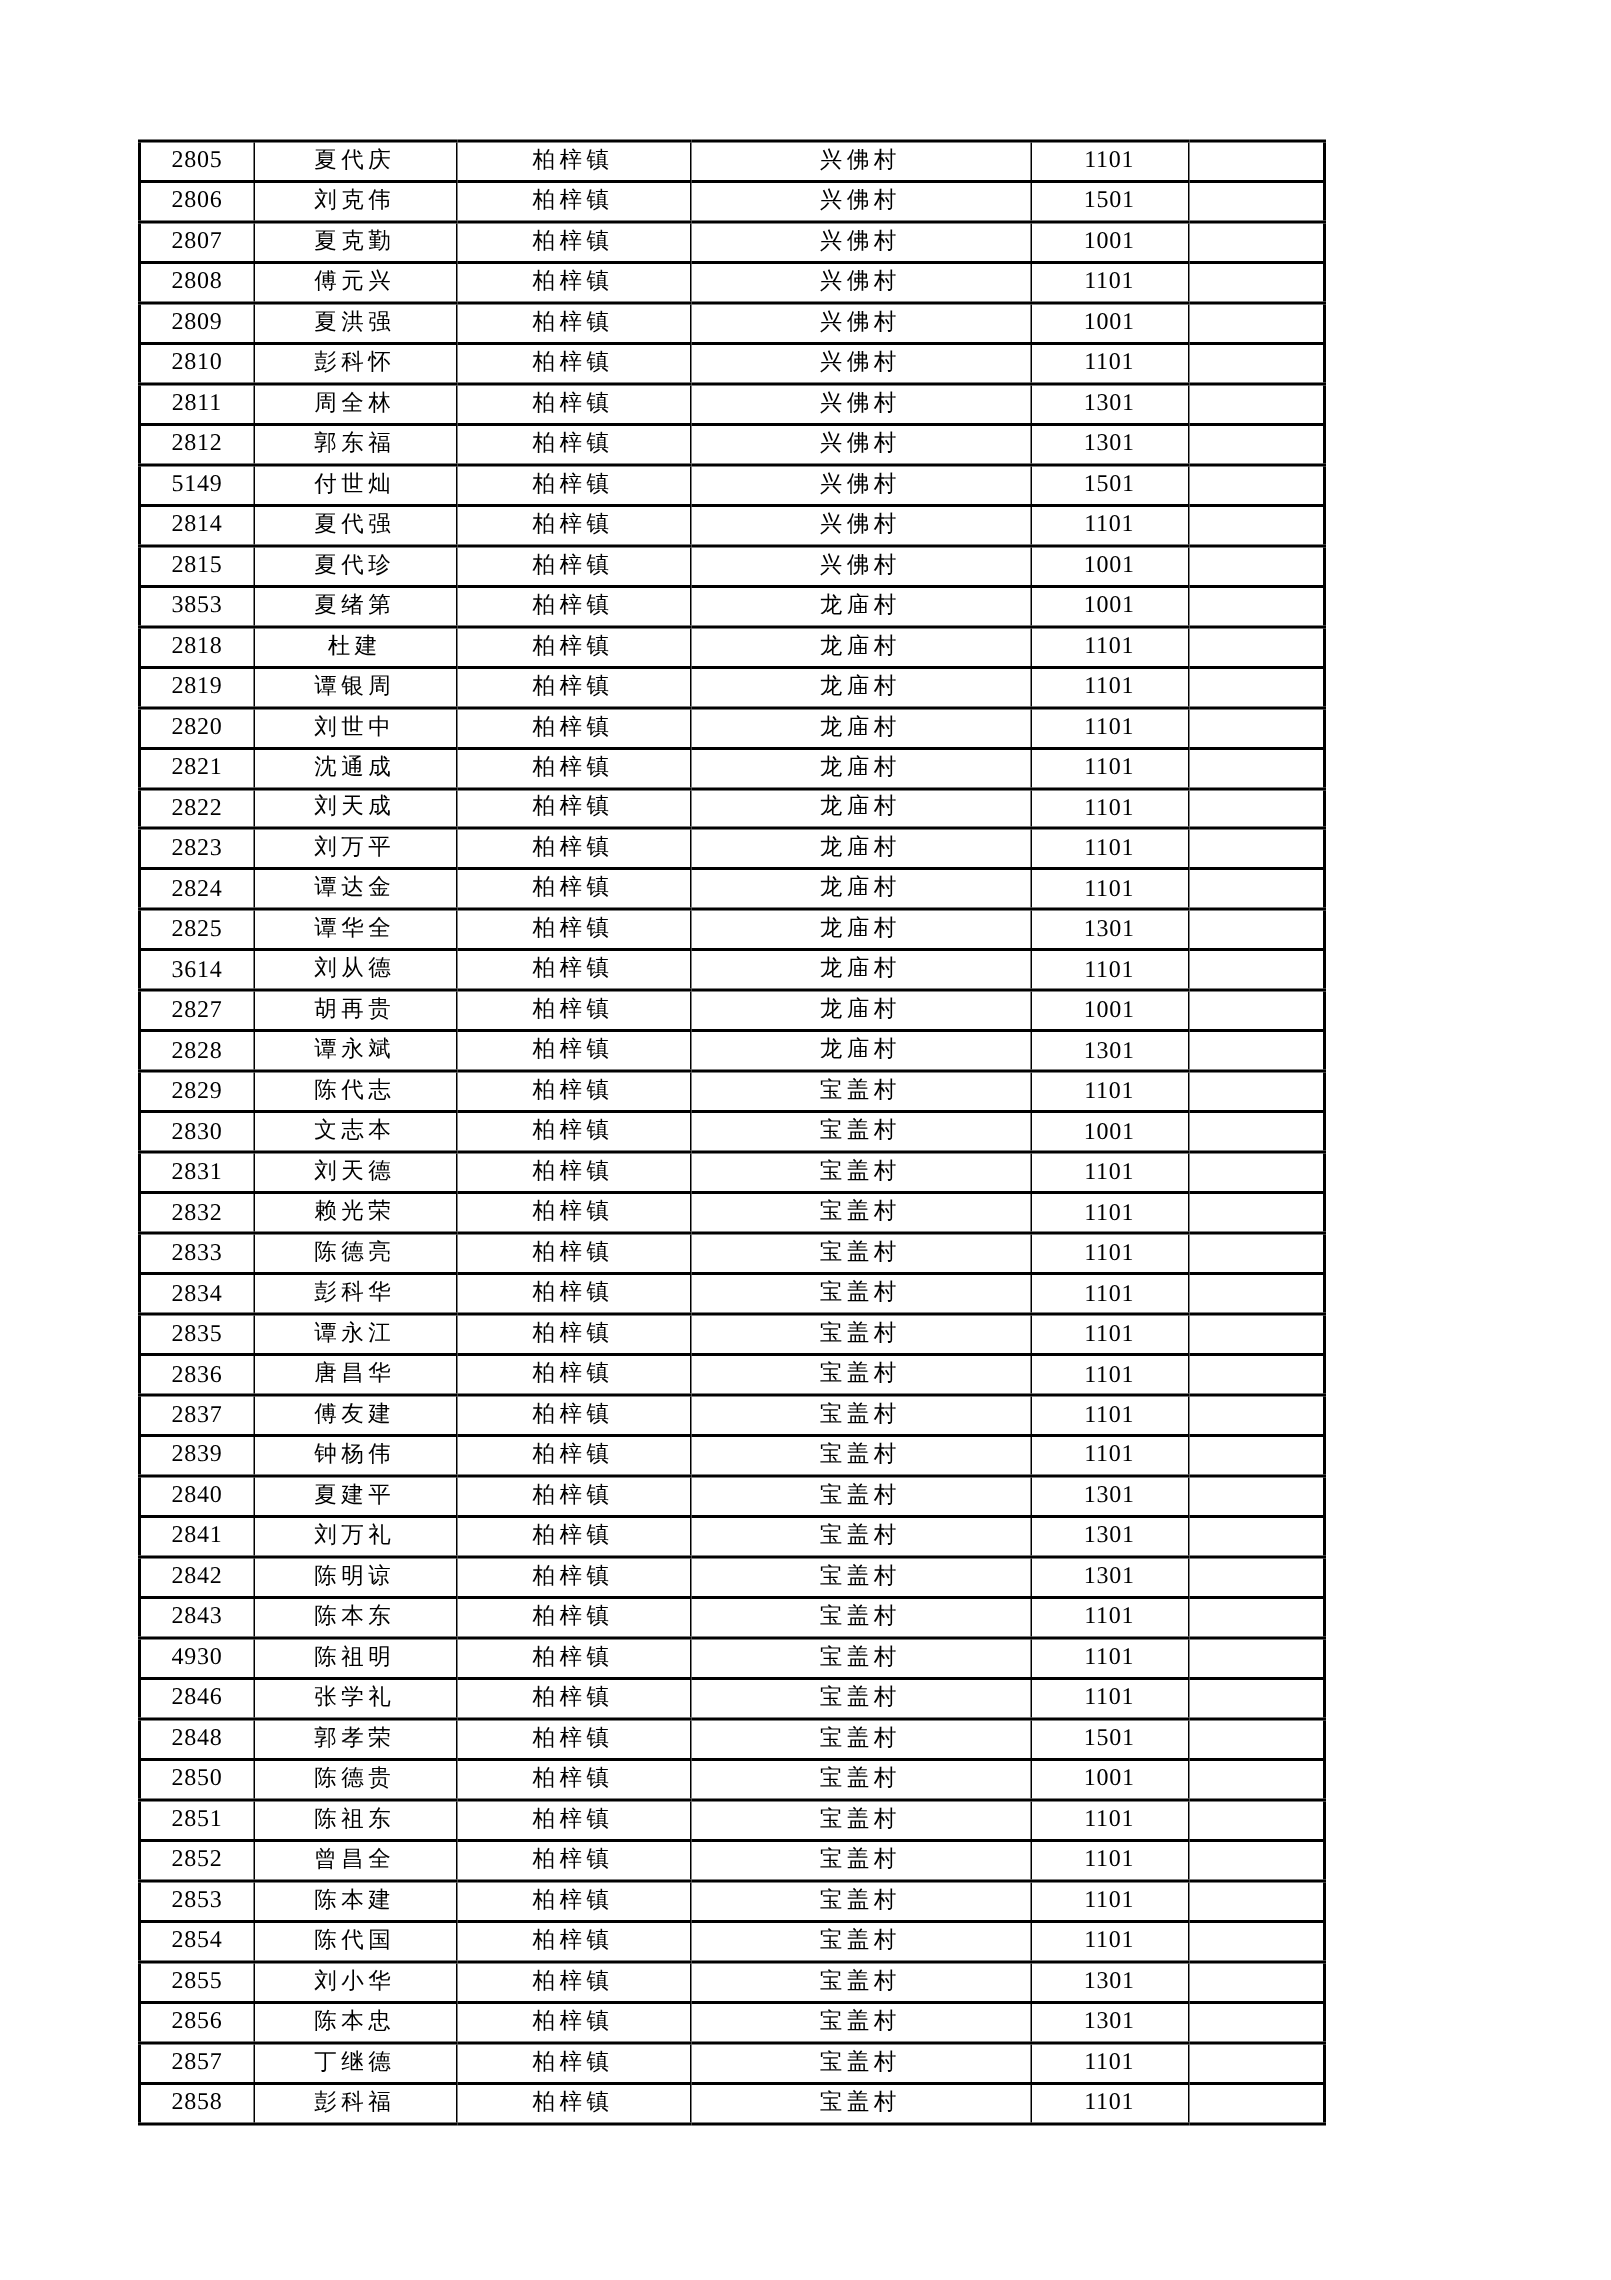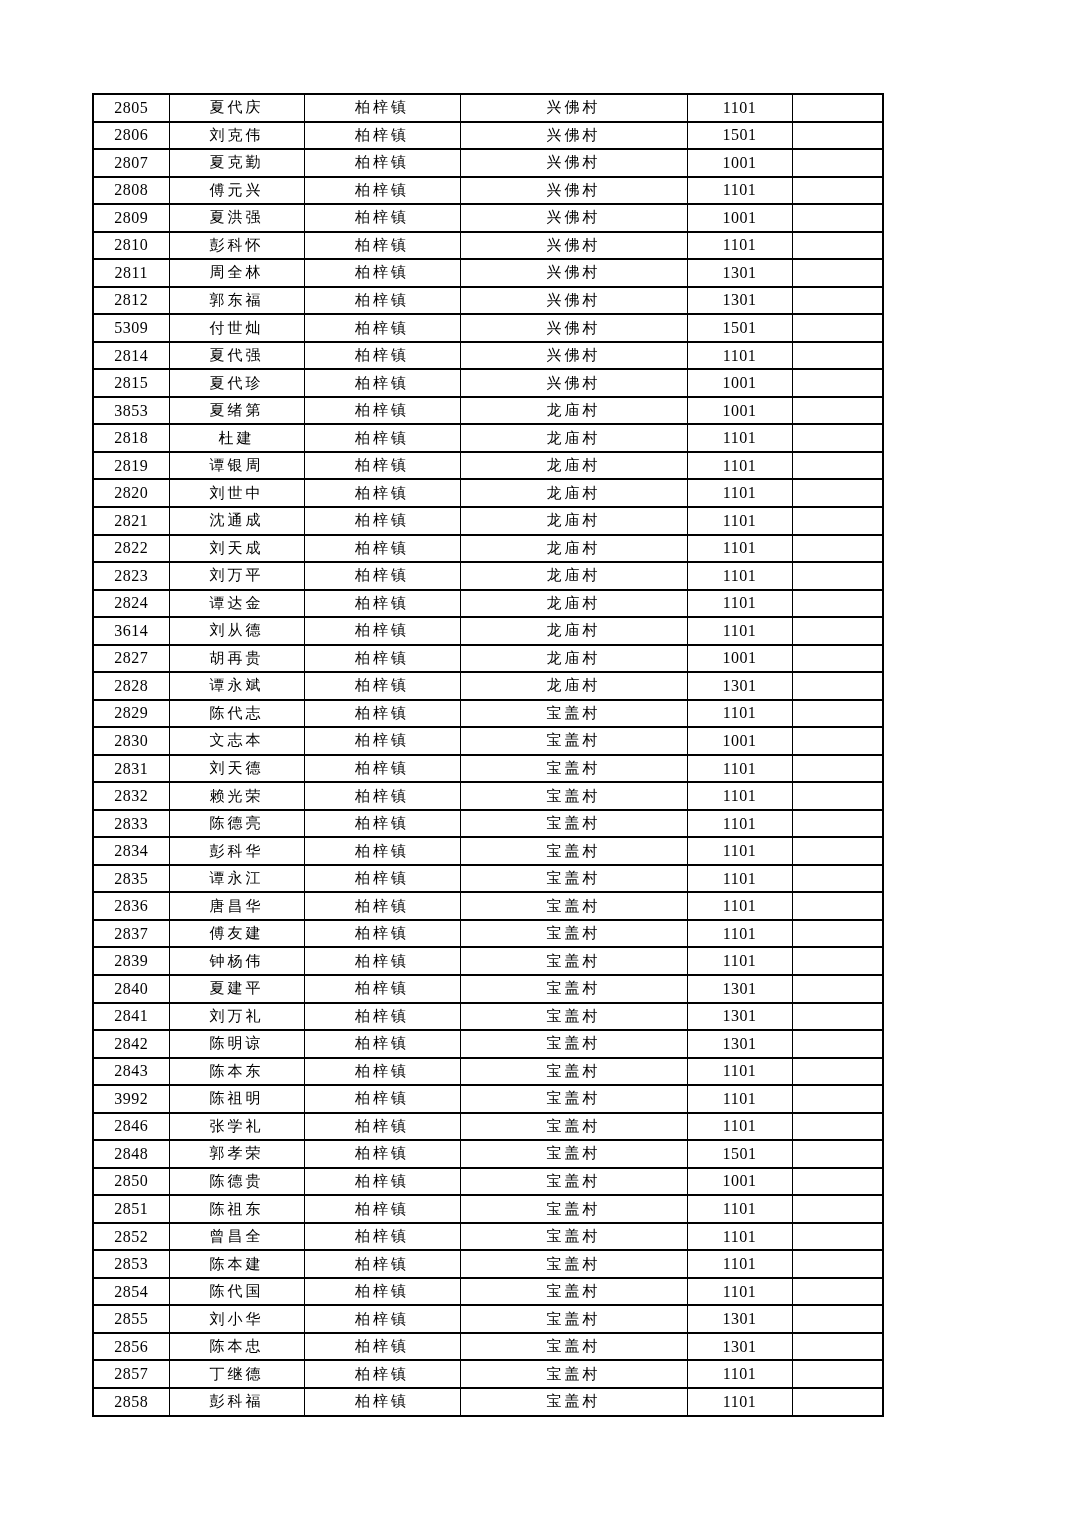--- a/index.html
+++ b/index.html
@@ -122,21 +122,21 @@
         </tr>
         <tr>
           <td class="num-cell">2812</td>
           <td class="cjk-cell">郭东福</td>
           <td class="cjk-cell">柏梓镇</td>
           <td class="cjk-cell">兴佛村</td>
           <td class="num-cell">1301</td>
           <td class=""></td>
         </tr>
         <tr>
-          <td class="num-cell">5309</td>
+          <td class="num-cell">5149</td>
           <td class="cjk-cell">付世灿</td>
           <td class="cjk-cell">柏梓镇</td>
           <td class="cjk-cell">兴佛村</td>
           <td class="num-cell">1501</td>
           <td class=""></td>
         </tr>
         <tr>
           <td class="num-cell">2814</td>
           <td class="cjk-cell">夏代强</td>
           <td class="cjk-cell">柏梓镇</td>
@@ -210,20 +210,28 @@
         </tr>
         <tr>
           <td class="num-cell">2824</td>
           <td class="cjk-cell">谭达金</td>
           <td class="cjk-cell">柏梓镇</td>
           <td class="cjk-cell">龙庙村</td>
           <td class="num-cell">1101</td>
           <td class=""></td>
         </tr>
         <tr>
+          <td class="num-cell">2825</td>
+          <td class="cjk-cell">谭华全</td>
+          <td class="cjk-cell">柏梓镇</td>
+          <td class="cjk-cell">龙庙村</td>
+          <td class="num-cell">1301</td>
+          <td class=""></td>
+        </tr>
+        <tr>
           <td class="num-cell">3614</td>
           <td class="cjk-cell">刘从德</td>
           <td class="cjk-cell">柏梓镇</td>
           <td class="cjk-cell">龙庙村</td>
           <td class="num-cell">1101</td>
           <td class=""></td>
         </tr>
         <tr>
           <td class="num-cell">2827</td>
           <td class="cjk-cell">胡再贵</td>
@@ -346,21 +354,21 @@
         </tr>
         <tr>
           <td class="num-cell">2843</td>
           <td class="cjk-cell">陈本东</td>
           <td class="cjk-cell">柏梓镇</td>
           <td class="cjk-cell">宝盖村</td>
           <td class="num-cell">1101</td>
           <td class=""></td>
         </tr>
         <tr>
-          <td class="num-cell">3992</td>
+          <td class="num-cell">4930</td>
           <td class="cjk-cell">陈祖明</td>
           <td class="cjk-cell">柏梓镇</td>
           <td class="cjk-cell">宝盖村</td>
           <td class="num-cell">1101</td>
           <td class=""></td>
         </tr>
         <tr>
           <td class="num-cell">2846</td>
           <td class="cjk-cell">张学礼</td>
           <td class="cjk-cell">柏梓镇</td>

